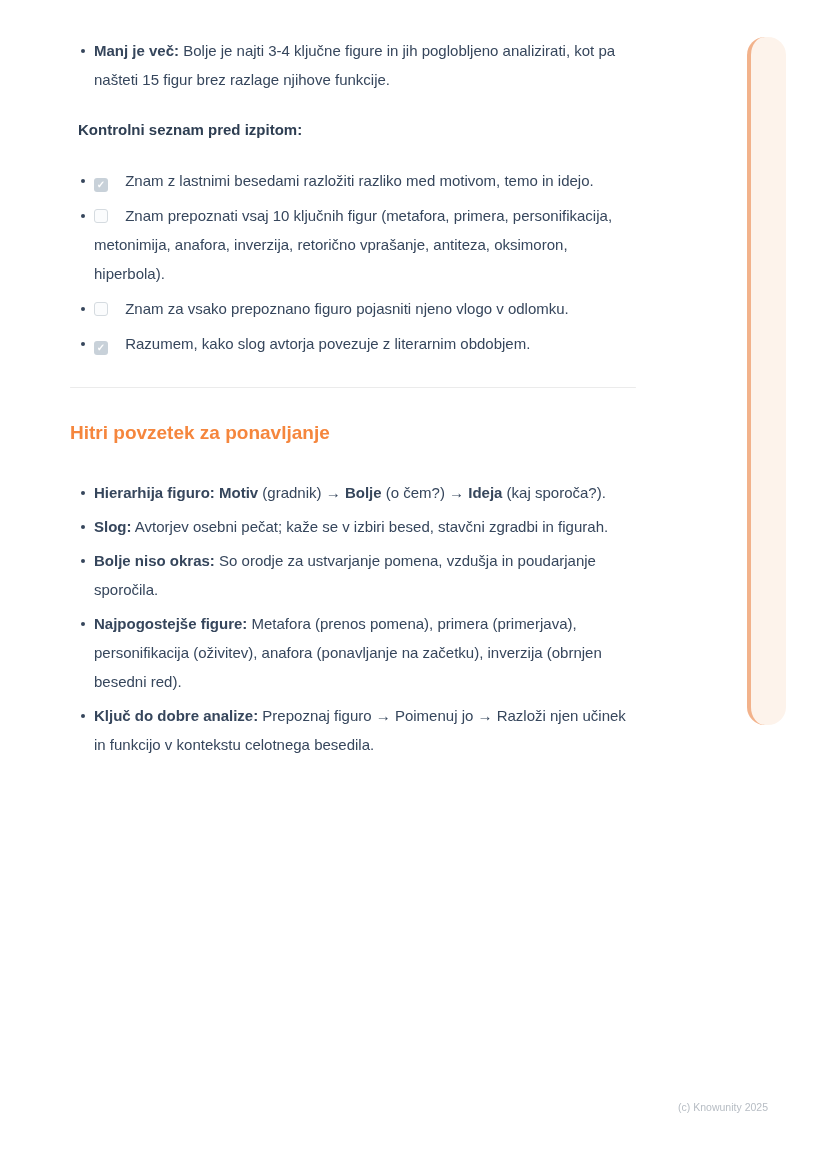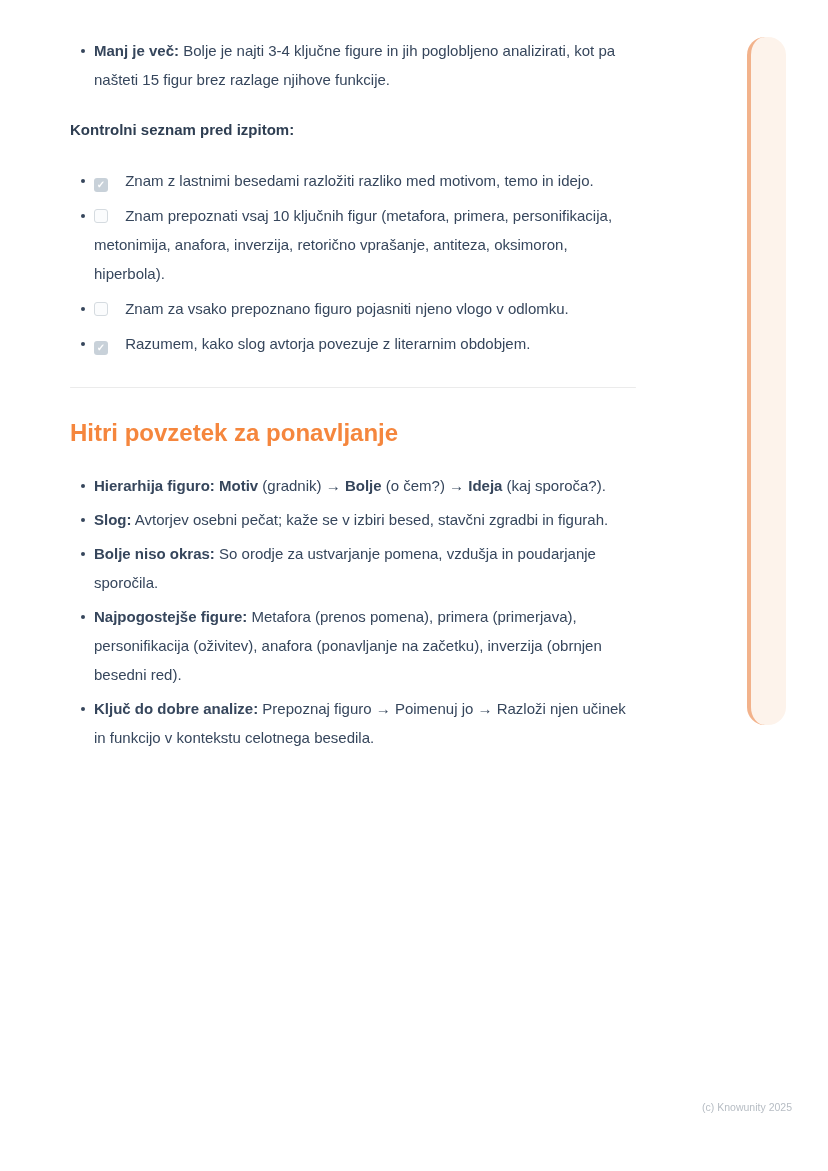--- a/index.html
+++ b/index.html
@@ -44,21 +44,21 @@
     left: 11px; top: 13px;
     width: 4px; height: 4px;
     border-radius: 50%;
     background: #36465c;
   }
 
   h3.subheading {
     font-size: 15px;
     font-weight: 700;
     color: #2e3e52;
-    margin: 0 0 25px 0;
+    margin: 0 0 25px 8px;
     line-height: 22px;
   }
 
   ul.checklist { margin-bottom: 5px; }
   ul.checklist li { margin-bottom: 6px; }
 
   .checkbox {
     display: inline-block;
     width: 14px; height: 14px;
     border-radius: 3px;
@@ -78,31 +78,31 @@
     font-weight: 700;
   }
 
   hr.divider {
     border: none;
     border-top: 1px solid #ebebeb;
     margin: 29px 0 30px 0;
   }
 
   h2.section-title {
-    font-size: 24px;
+    font-size: 19px;
     font-weight: 700;
     color: #f5863d;
-    margin: 0 0 23px 0;
+    margin: 0 0 30px 0;
     line-height: 30px;
   }
 
   .footer {
     position: absolute;
     top: 1101px;
-    right: 36px;
+    right: 60px;
     font-size: 10.5px;
     color: #b7bdc4;
   }
 </style>
 </head>
 <body>
 
 <div class="page">
 
   <div class="stripe"></div>

